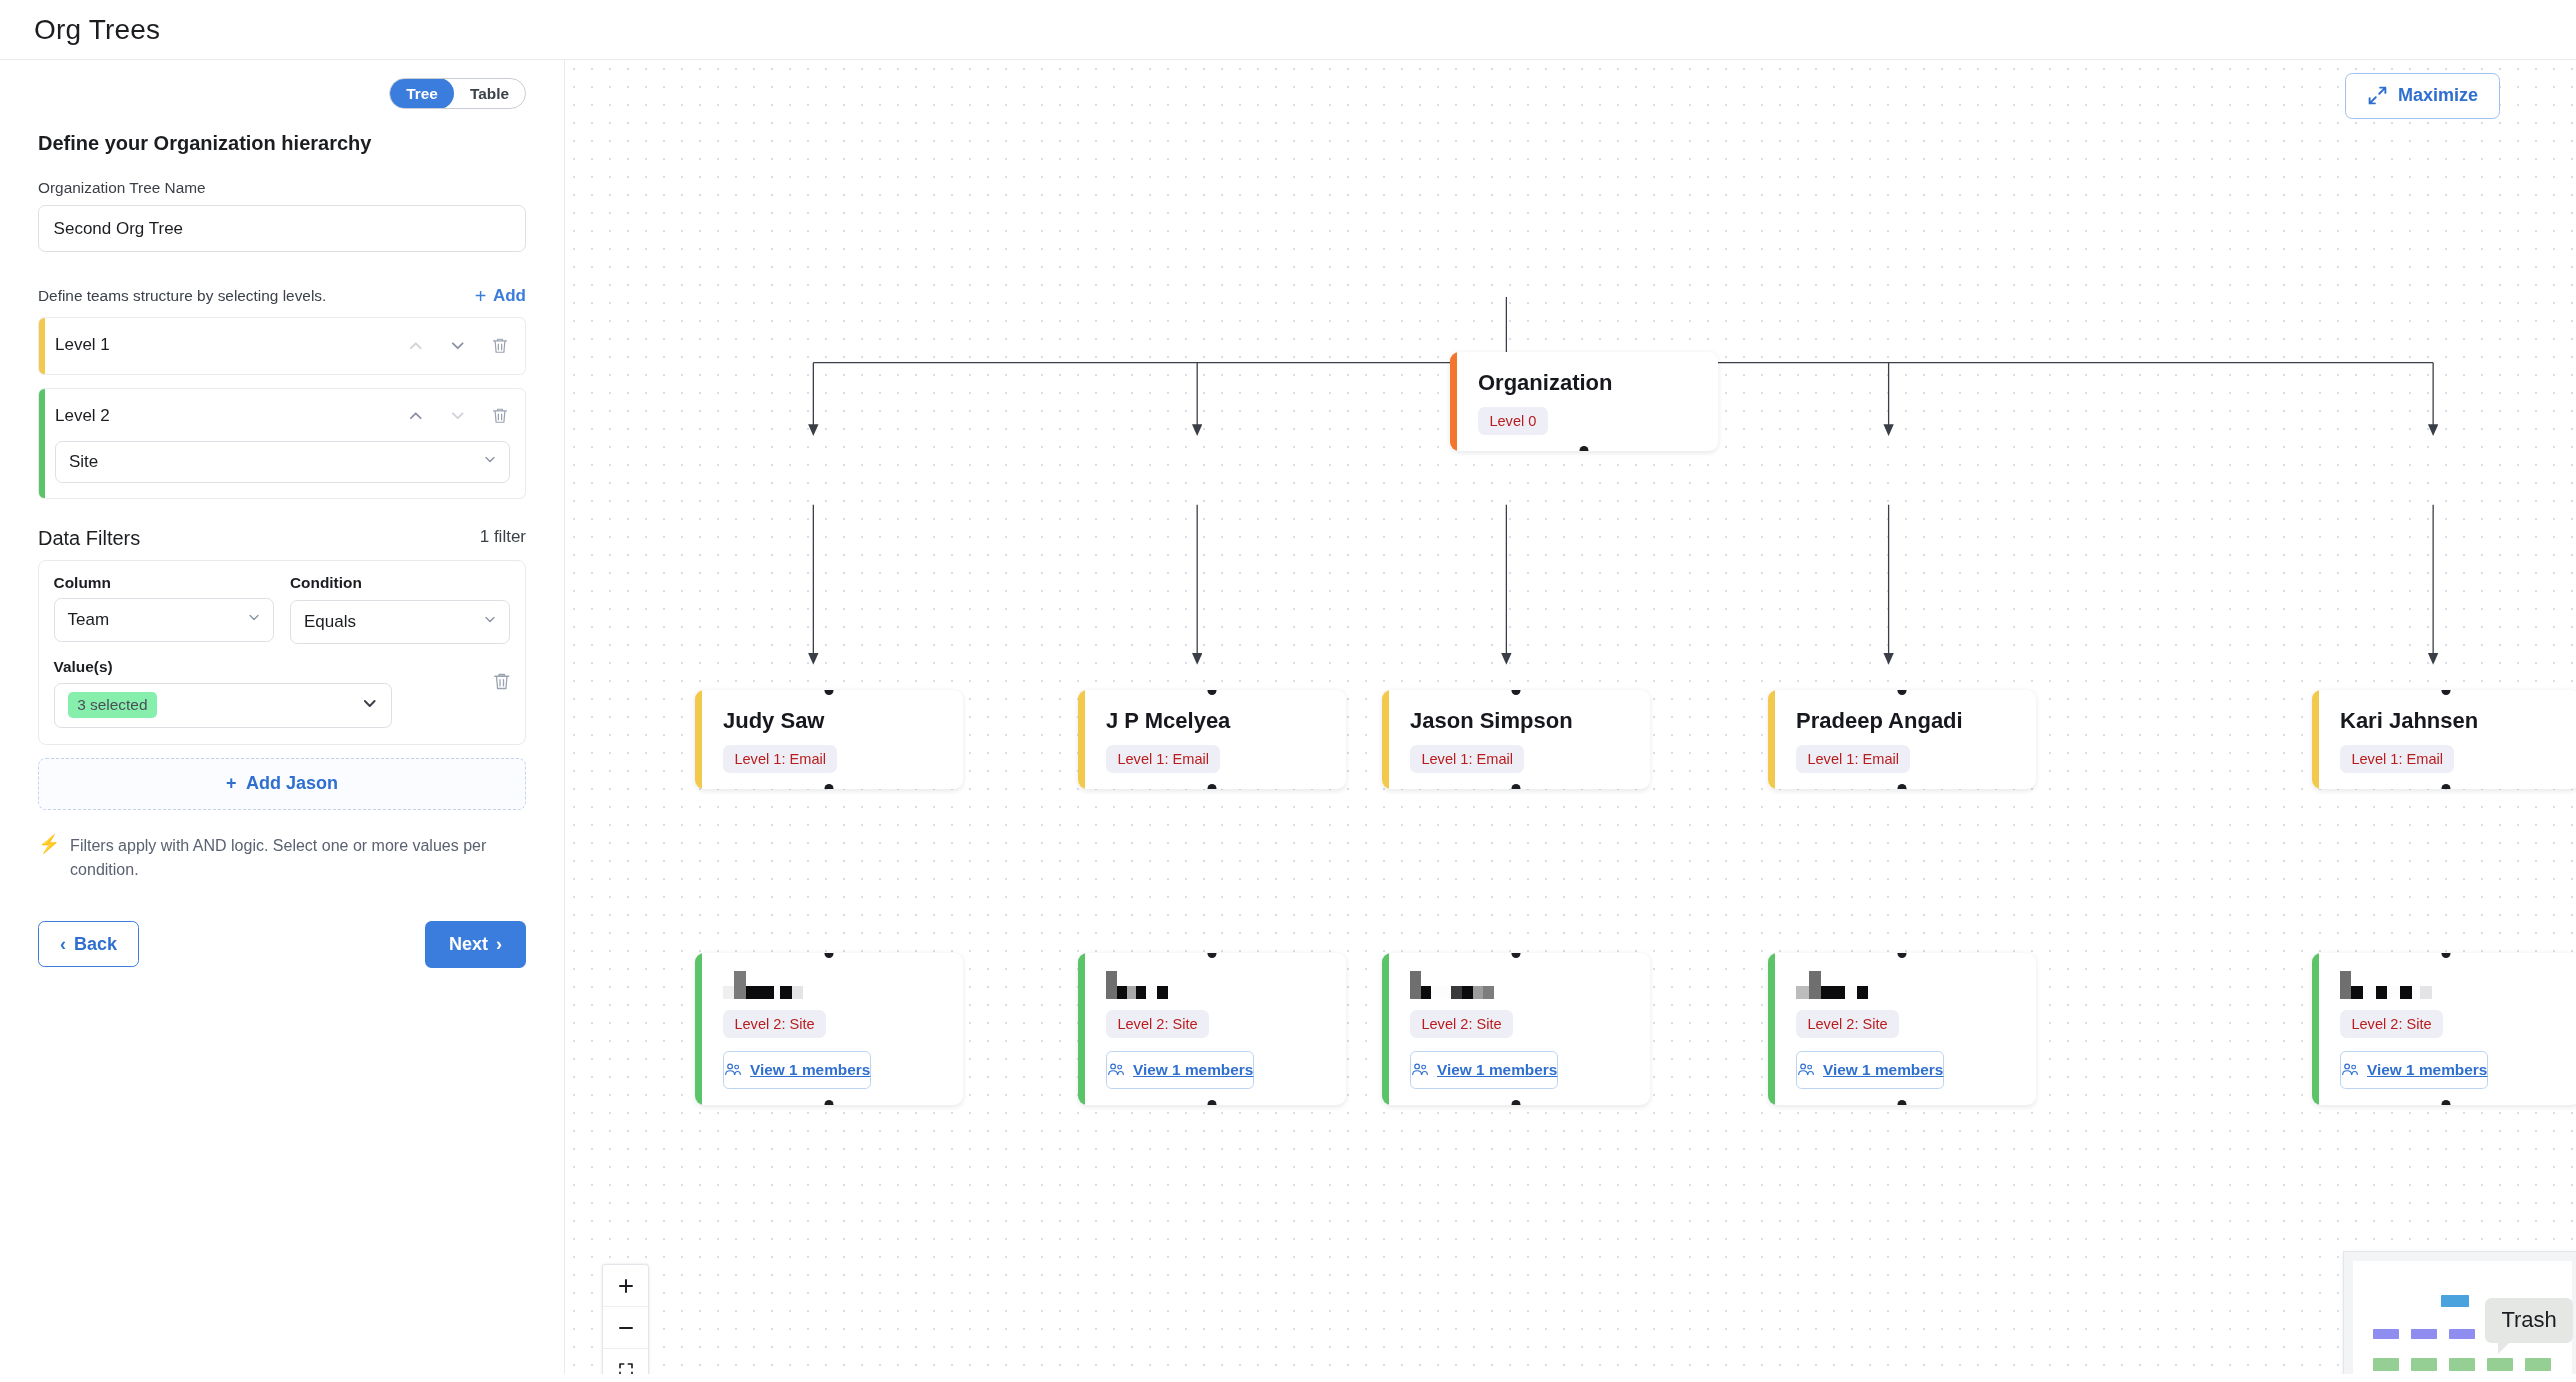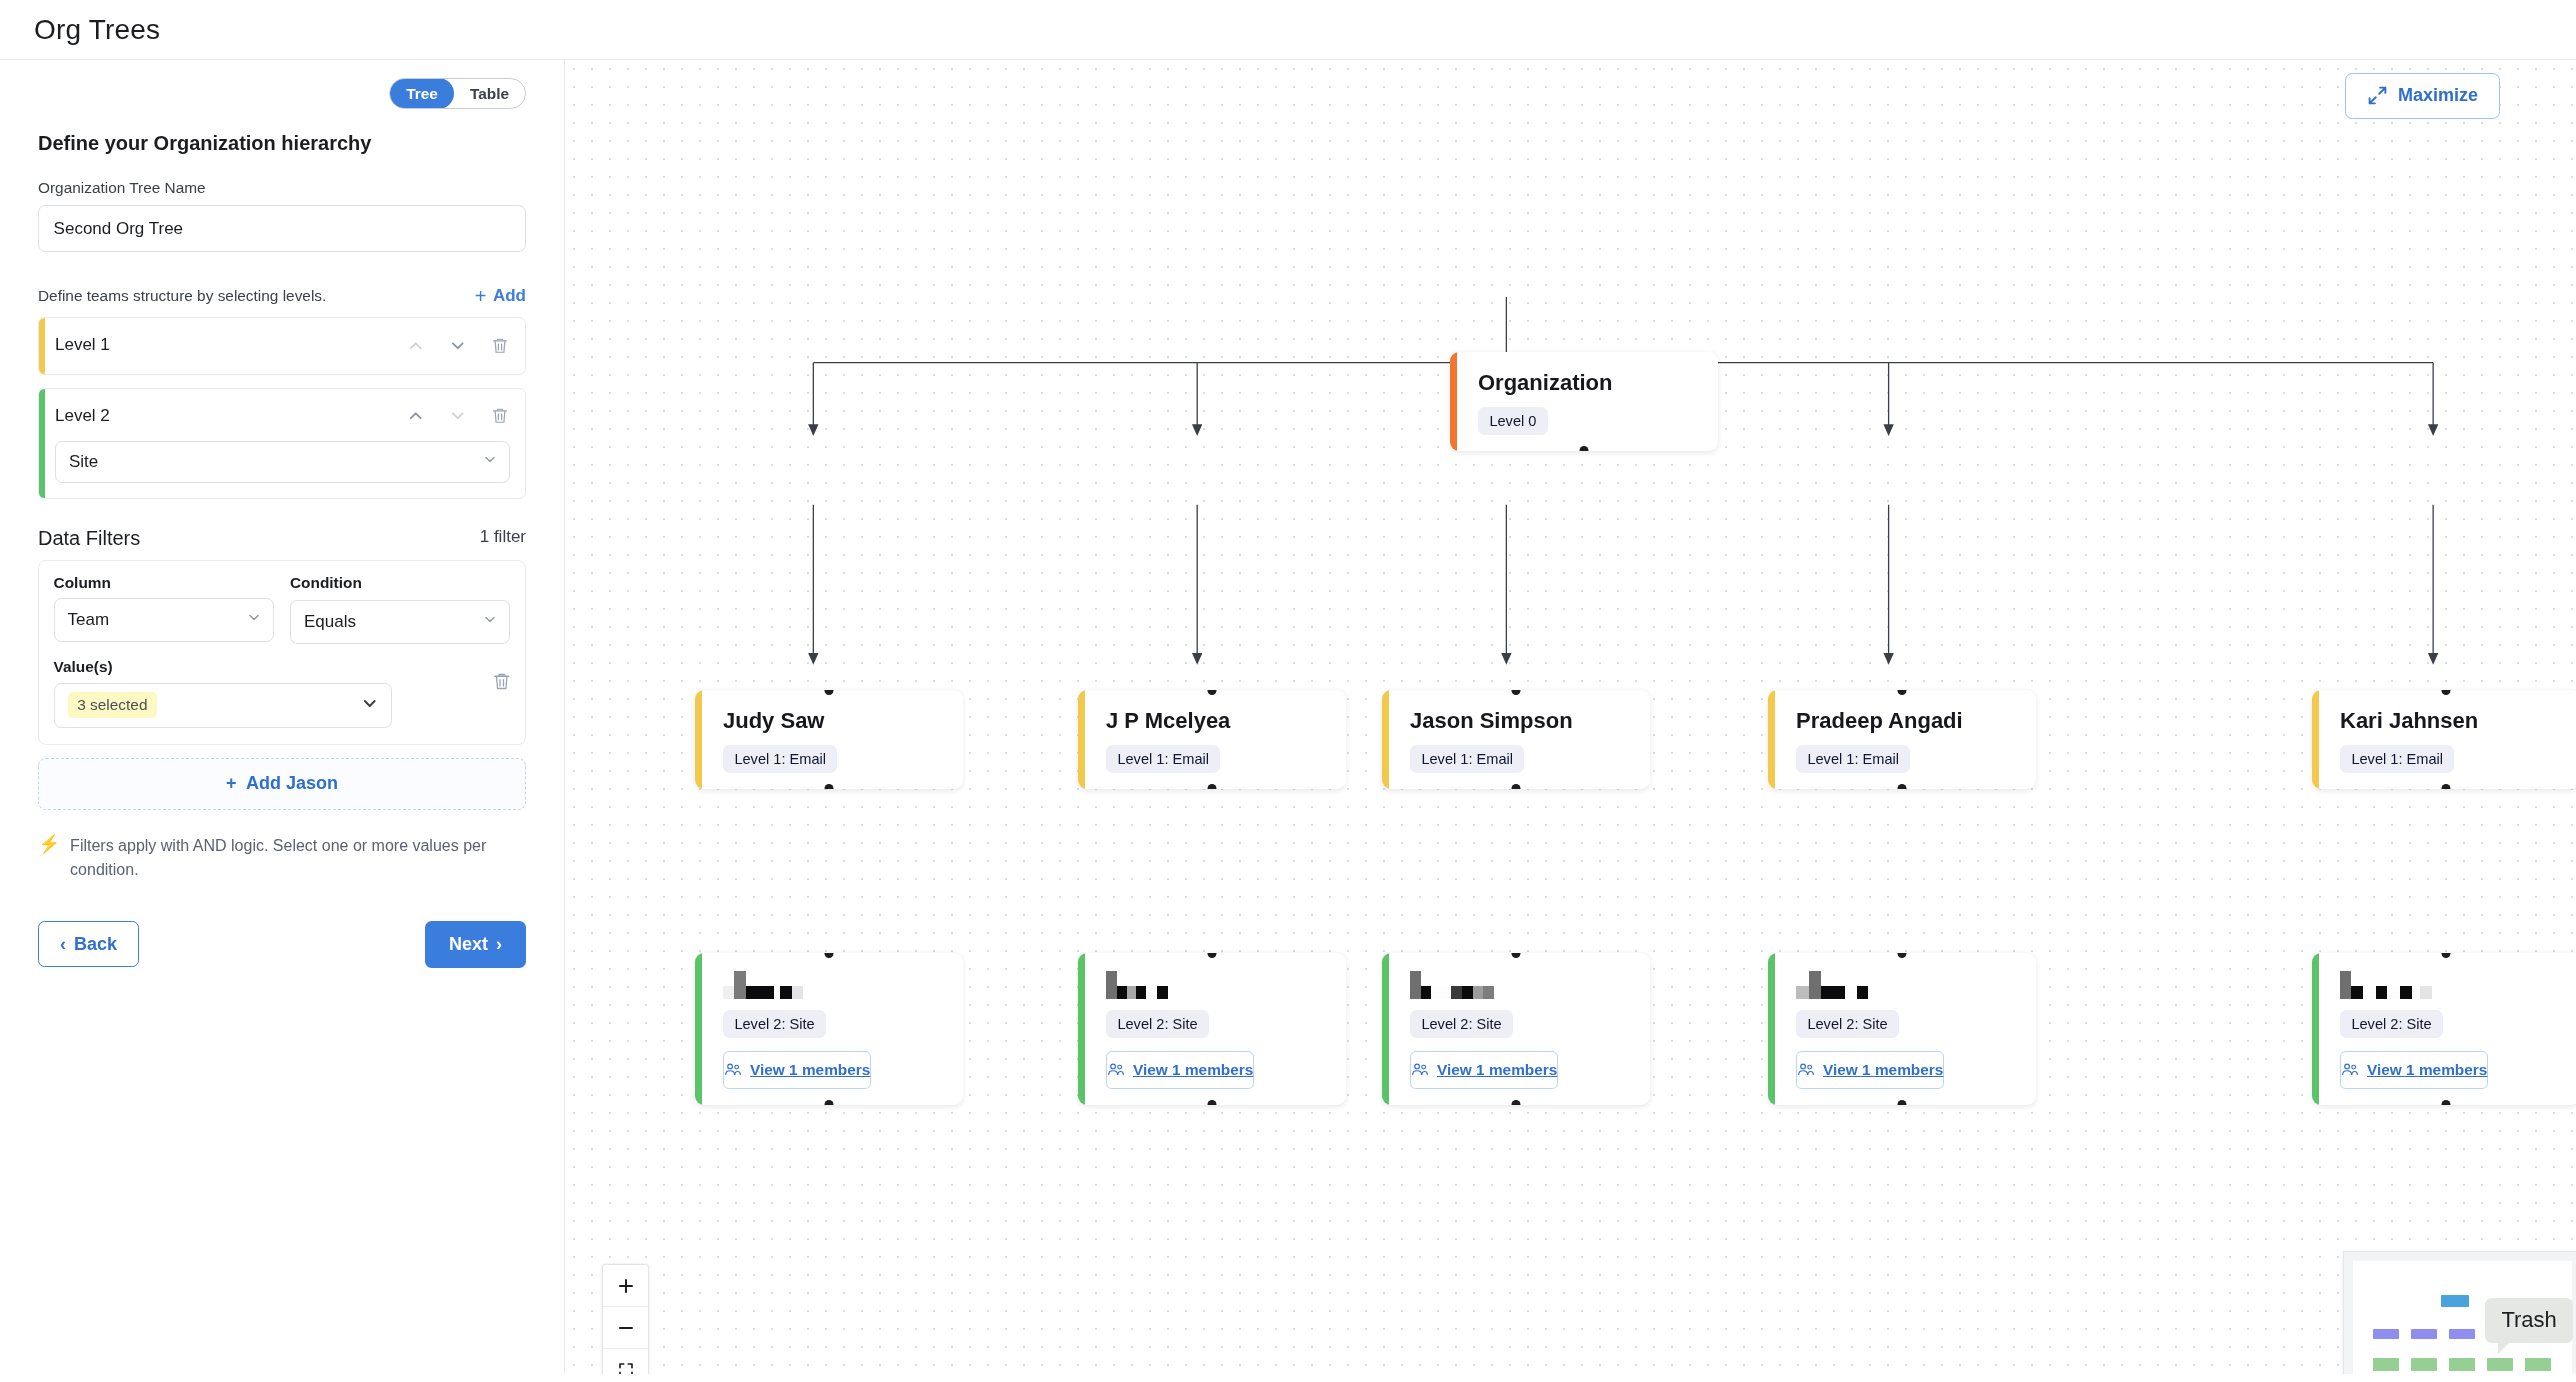--- a/index.html
+++ b/index.html
@@ -103,21 +103,21 @@
   .filter-grid { display: flex; gap: 16px; }
   .filter-col { flex: 1; }
   .small-label { font-size: 15.4px; font-weight: 700; color: #1b1d21; margin-bottom: 6.5px; }
   .trash-side { position: absolute; right: 13px; bottom: 52px; }
 
   .value-select {
     position: relative; height: 45px; border: 0.8px solid #dcdfe4; border-radius: 7.3px;
     display: flex; align-items: center; padding: 0 13px; background: #fff; cursor: pointer;
   }
   .chip {
-    background: #fef9c3; color: #4a4f58; border-radius: 4.9px;
+    background: #86efac; color: #4a4f58; border-radius: 4.9px;
     padding: 4px 9.7px; font-size: 15.4px;
   }
   .value-select .chev { position: absolute; right: 11.4px; top: 50%; transform: translateY(-50%); }
 
   .add-filter {
     margin-top: 13px; height: 52px; border: 1.6px dashed #c3d3ef; border-radius: 8px;
     background: #fafcff; display: flex; align-items: center; justify-content: center;
     gap: 9.7px; color: #2f6fd0; font-size: 18px; font-weight: 700; cursor: pointer;
   }
 
@@ -159,21 +159,21 @@
   .node {
     position: absolute; background: #fff; border-radius: 9px;
     box-shadow: 0 1.6px 5.7px rgba(20,25,40,.10);
     overflow: hidden; z-index: 2; cursor: grab;
   }
   .node .accent { position: absolute; left: 0; top: 0; bottom: 0; width: 6.5px; }
   .node-inner { padding: 18px 21px 16px 28px; }
   .node-title { font-size: 22px; font-weight: 700; color: #16181d; }
   .node-badge {
     display: inline-block; margin-top: 11.4px;
-    background: #eeeff6; color: #0f172a;
+    background: #eeeff6; color: #b91c1c;
     border-radius: 6.5px; padding: 5.7px 11.4px; font-size: 14.6px;
   }
   .members-btn {
     display: flex; align-items: center; justify-content: center; gap: 8px;
     margin-top: 13px; border: 0.8px solid #bcd4f3; border-radius: 5.7px;
     background: #fff; color: #2f6fd0; font-size: 15.4px; font-weight: 700;
     padding: 9px 0; cursor: pointer; text-decoration: underline;
     font-family: inherit;
   }
   .redacted { display: flex; align-items: flex-end; height: 28px; }

